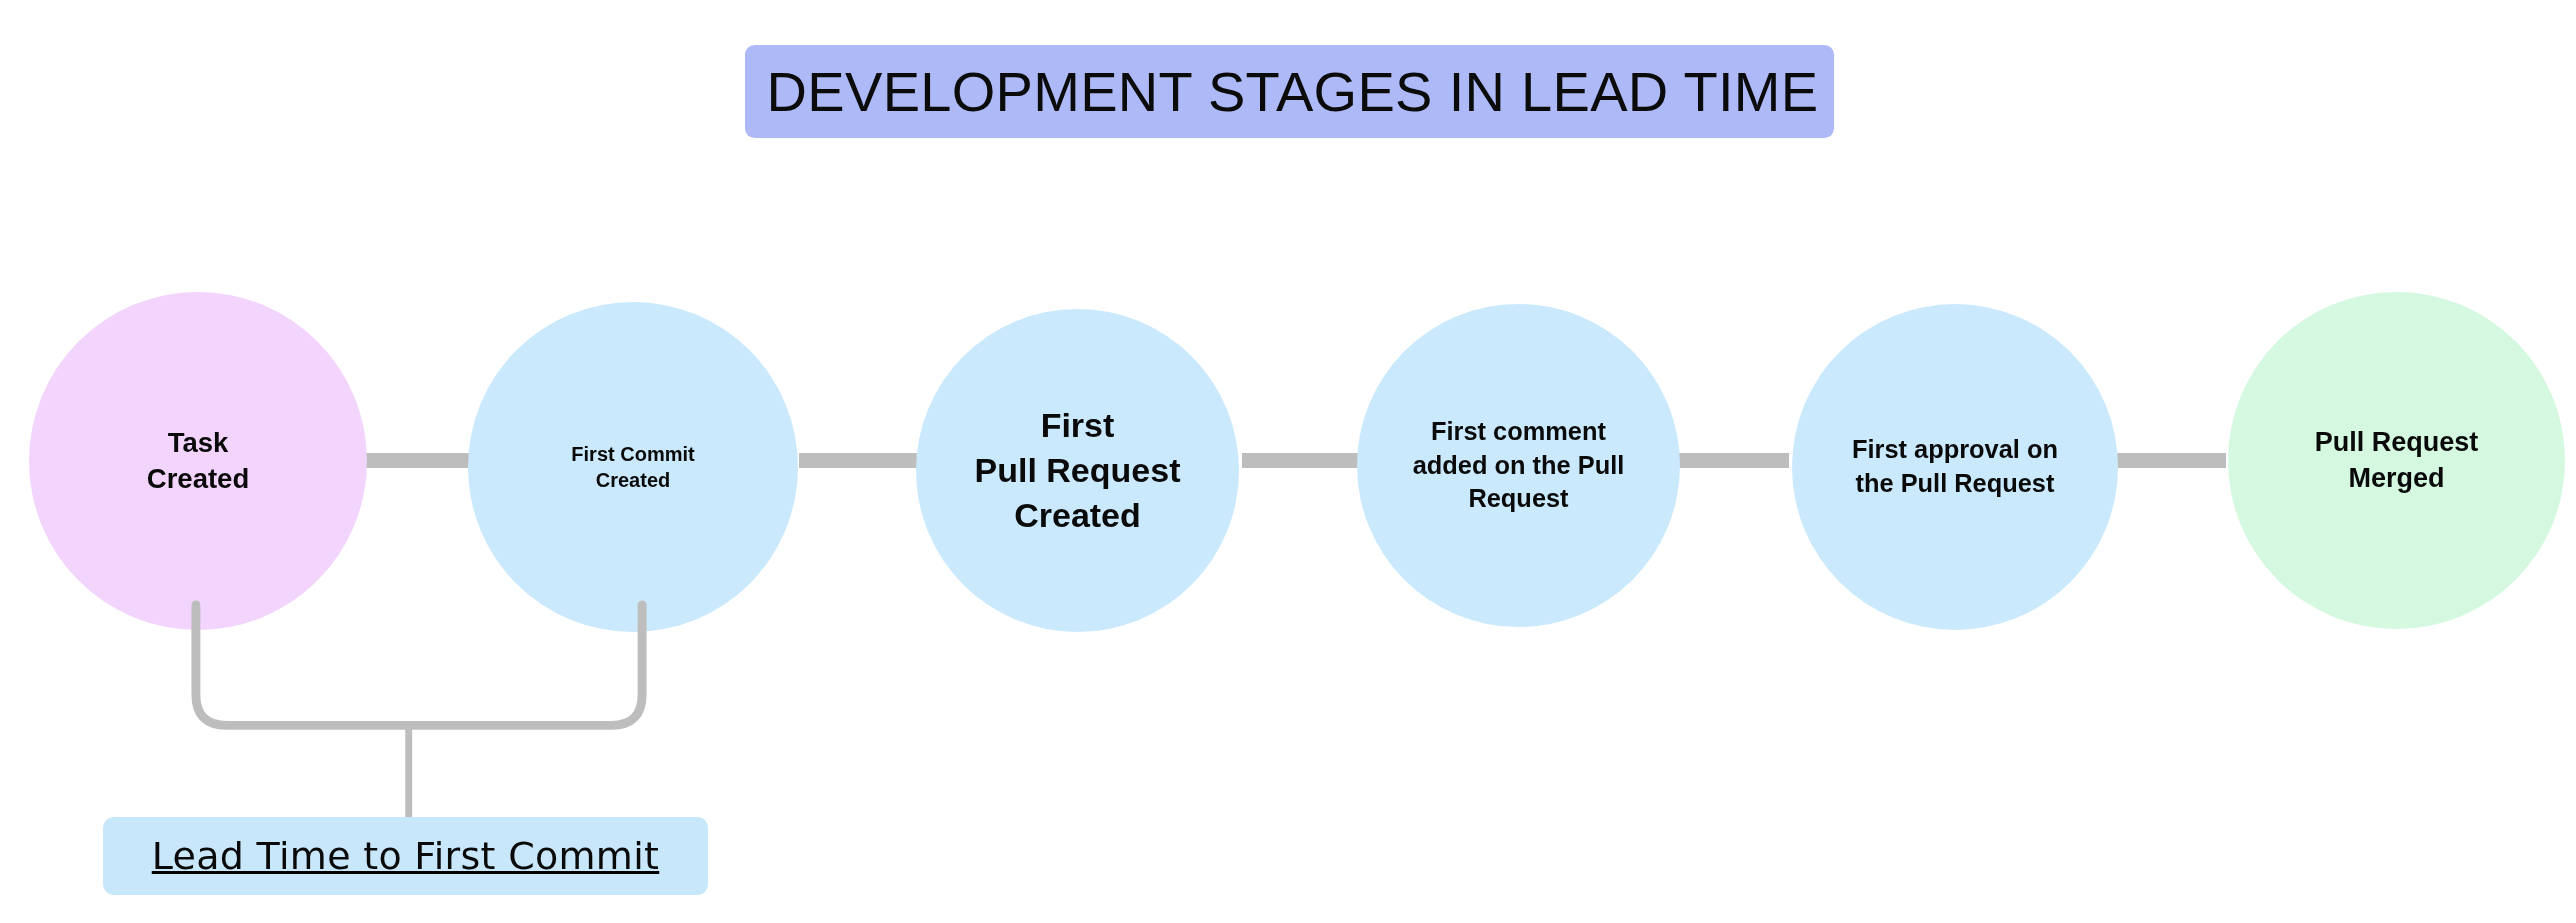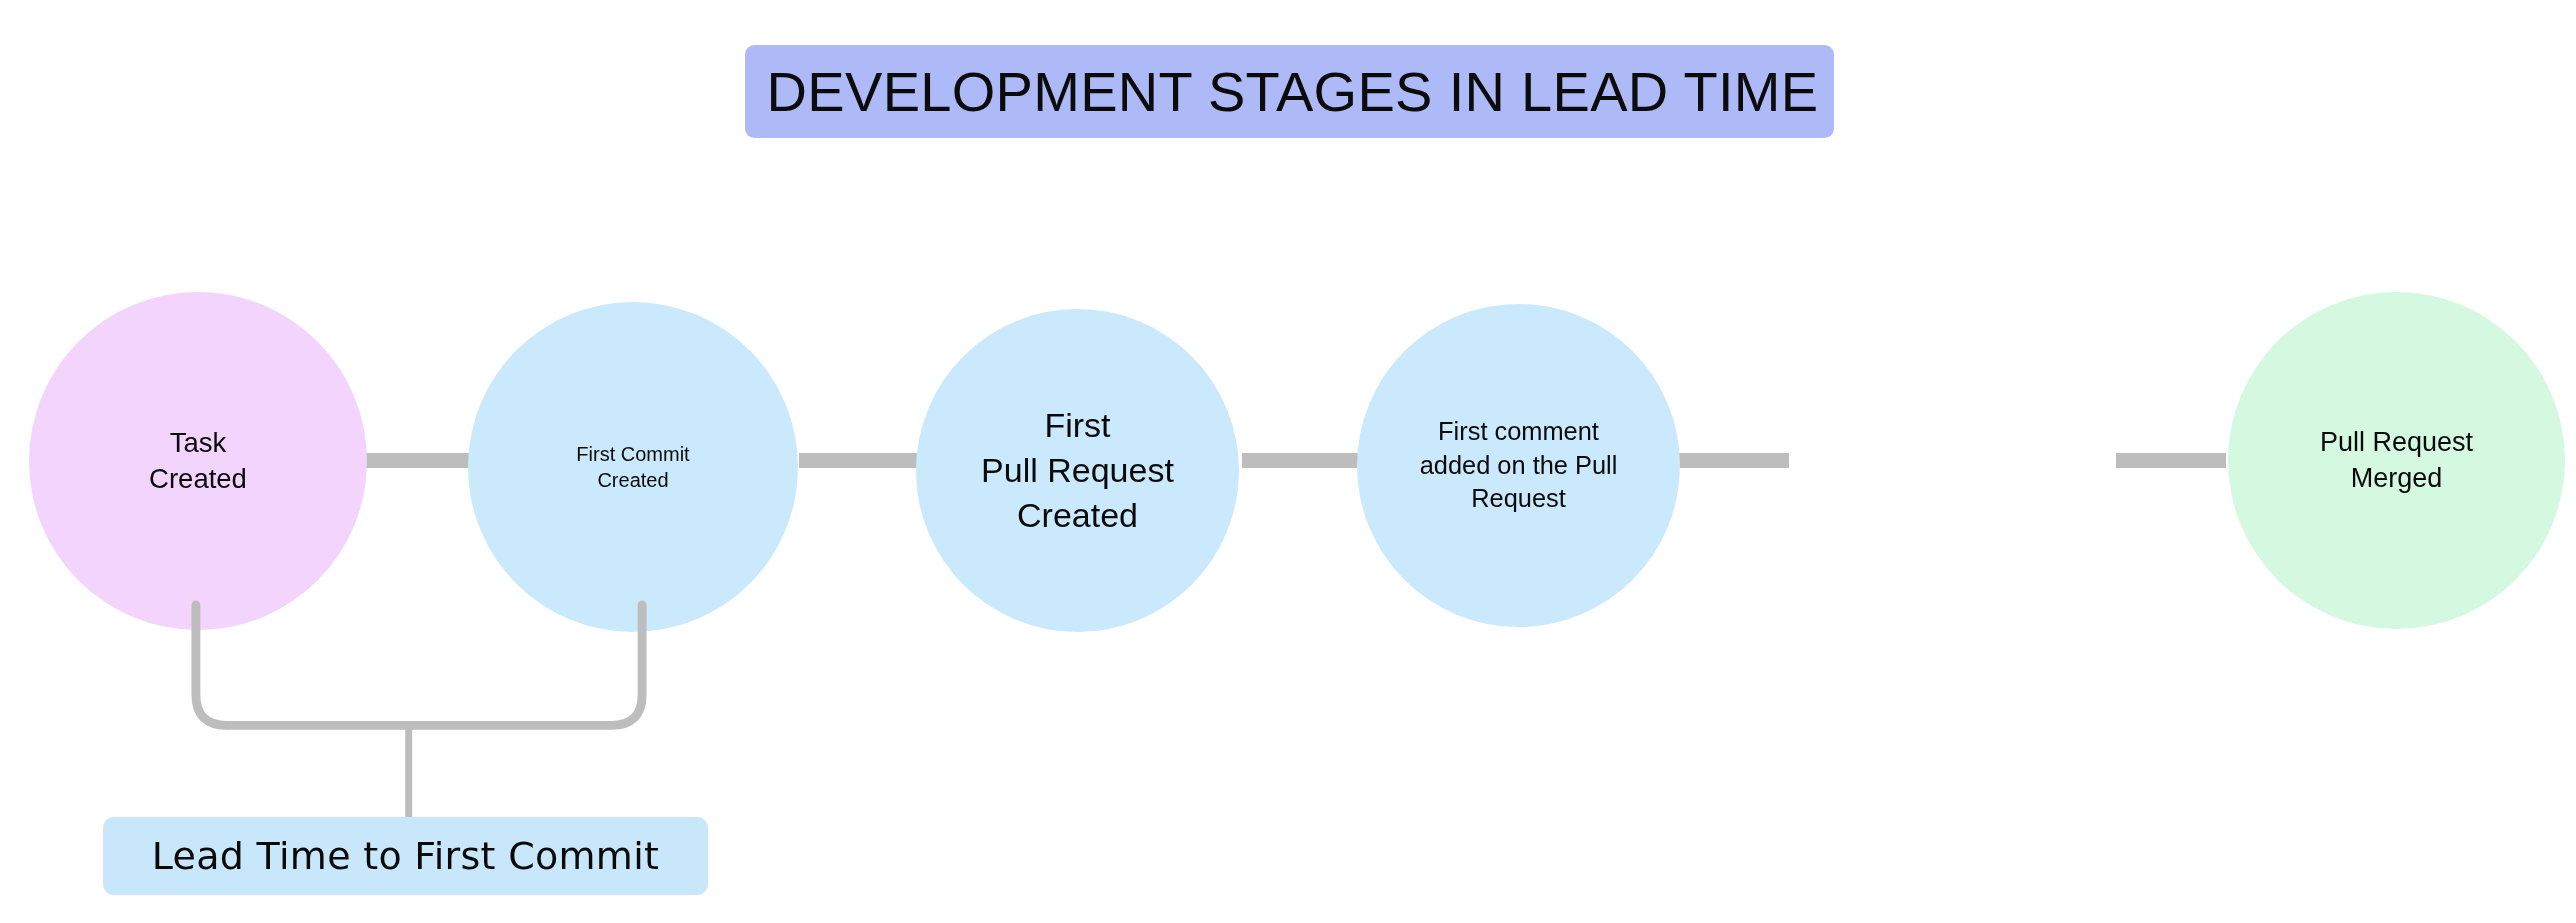--- a/index.html
+++ b/index.html
@@ -62,21 +62,21 @@
   .node {
     position: absolute;
     border-radius: 50%;
     display: flex;
     align-items: center;
     justify-content: center;
     box-sizing: border-box;
   }
   .node-label {
     font-family: "Liberation Sans", sans-serif;
-    font-weight: 400;
+    font-weight: 700;
     font-size: 25.4px;
     line-height: 1.32;
     color: #0a0a0a;
     text-align: center;
     white-space: pre-line;
     padding: 0 12.4px;
   }
 
   
   .bracket-svg {
@@ -93,20 +93,21 @@
     left: 103px;
     top: 817px;
     width: 605px;
     height: 78px;
     border-radius: 11px;
     background: #c9e7fb;
     display: flex;
     align-items: center;
     justify-content: center;
     box-sizing: border-box;
+    text-decoration: underline;
   }
   .callout-text {
     font-family: "DejaVu Sans", sans-serif;
     font-size: 38px;
     font-weight: 400;
     color: #0a0a0a;
     white-space: nowrap;
     line-height: 1;
     letter-spacing: 0.3px;
   }
@@ -141,20 +142,24 @@
 Pull Request
 Created</span>
   </div>
 
   <div class="node" style="left:1357px; top:304px; width:323px; height:323px; background:#cbe9fd;">
     <span class="node-label" style="font-size:25.4px;">First comment
 added on the Pull
 Request</span>
   </div>
 
+  <div class="node" style="left:1792px; top:304px; width:326px; height:326px; background:#cbe9fd;">
+    <span class="node-label" style="font-size:25.4px;">First approval on
+the Pull Request</span>
+  </div>
 
   <div class="node" style="left:2228px; top:292px; width:337px; height:337px; background:#d4f8e0;">
     <span class="node-label" style="font-size:27px;">Pull Request
 Merged</span>
   </div>
 
   <svg class="bracket-svg" viewBox="0 0 740 330" preserveAspectRatio="none" xmlns="http://www.w3.org/2000/svg">
 
     <path d="M45 0 L45 130 Q45 175 90 175 L650 175 Q695 175 695 130 L695 0" fill="none" stroke="#bdbdbd" stroke-width="13" stroke-linecap="round"></path>
 

